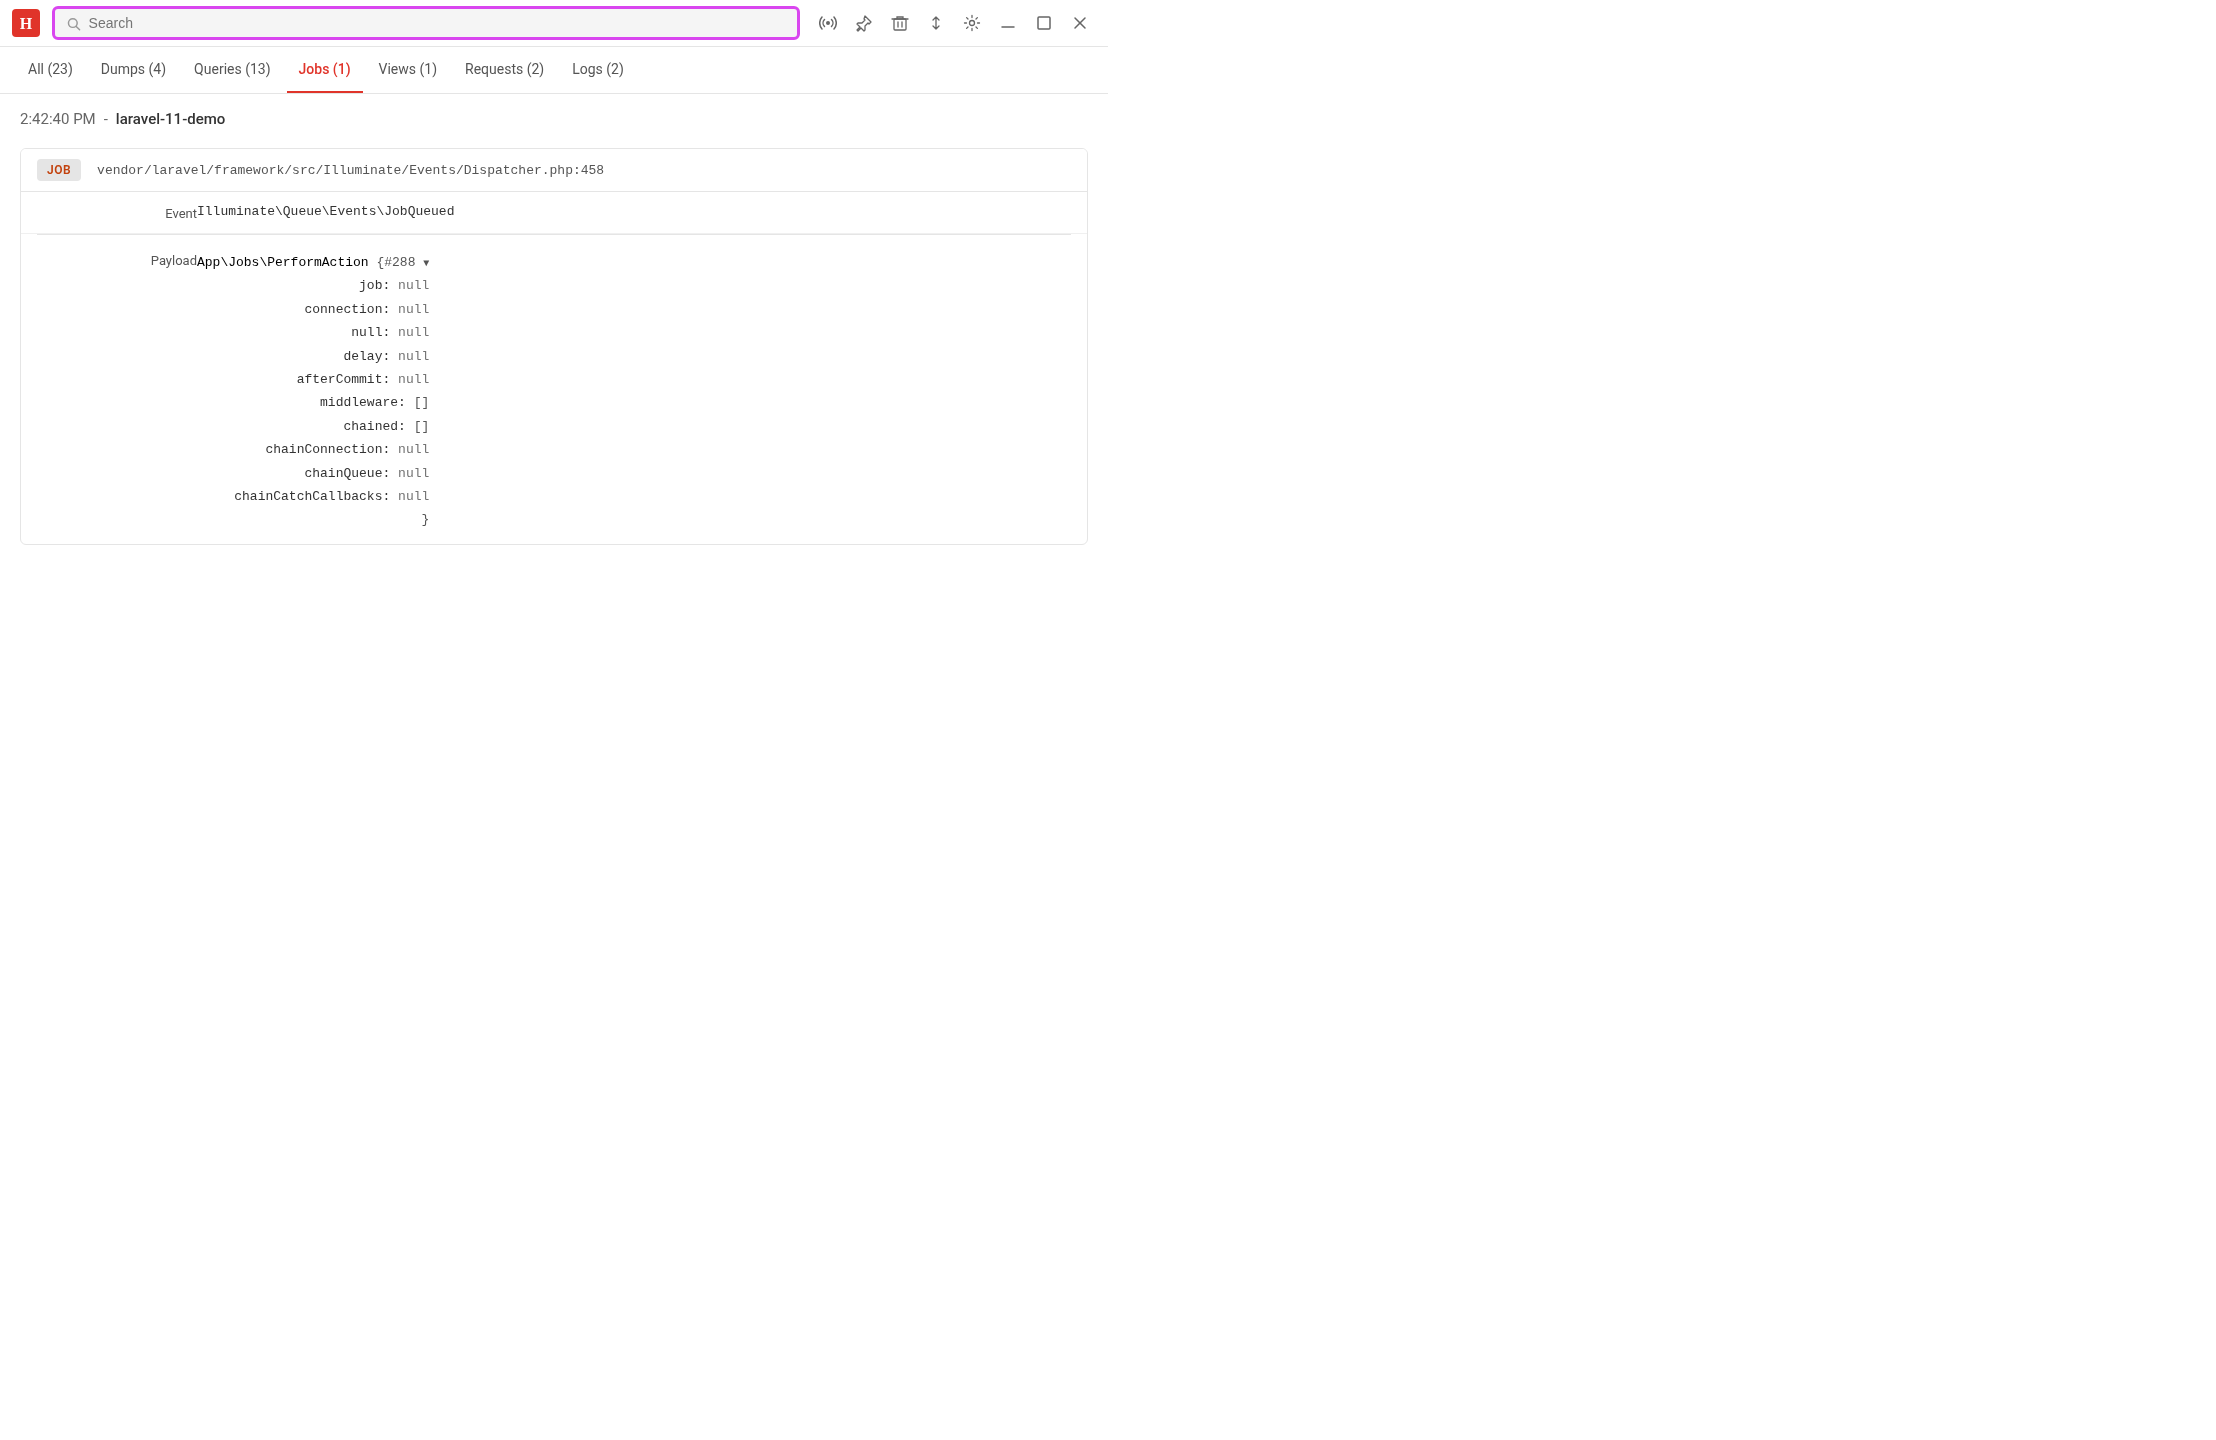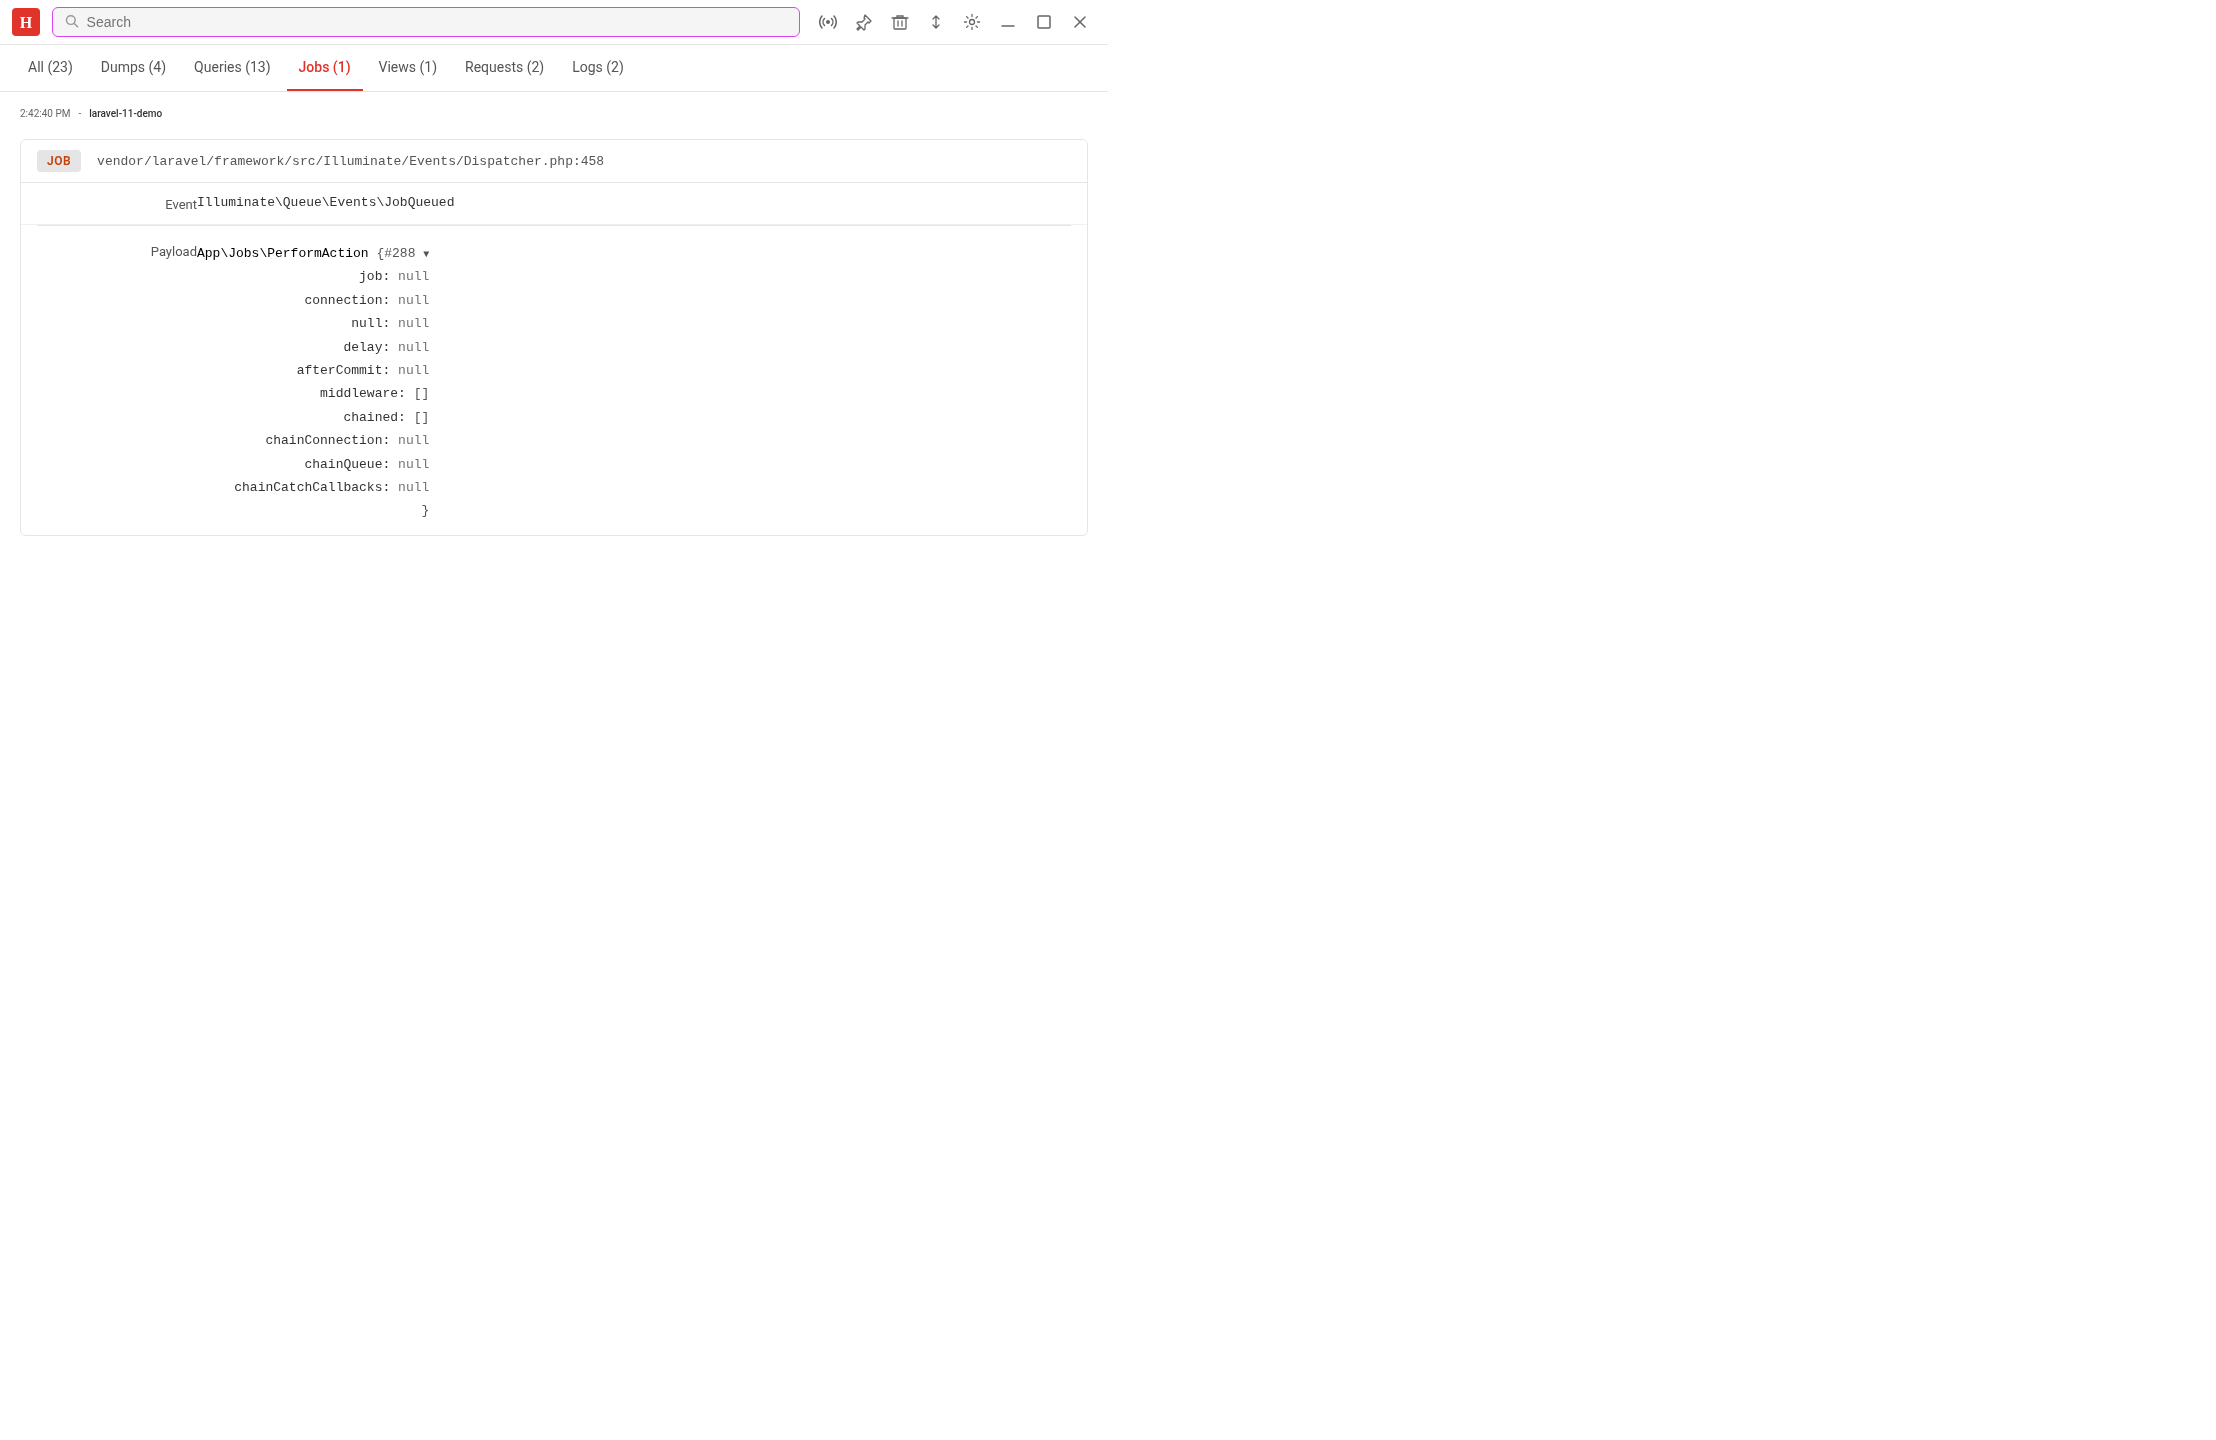--- a/index.html
+++ b/index.html
@@ -29,24 +29,24 @@
     }
 
     .logo {
       width: 28px;
       height: 28px;
       flex-shrink: 0;
     }
 
     .search-bar {
       display: flex;
-      align-items: flex-start;
+      align-items: flex-end;
       flex: 1;
       background: #f5f5f5;
-      border: 1px solid #d946ef;
+      border: 3px solid #d946ef;
       border-radius: 6px;
       padding: 6px 12px;
       gap: 8px;
     }
 
     .search-bar input {
       border: none;
       background: transparent;
       outline: none;
       font-size: 14px;
@@ -102,21 +102,21 @@
 
     
     .content {
       padding: 16px 20px;
     }
 
     .timestamp-bar {
       display: flex;
       align-items: center;
       gap: 8px;
-      font-size: 10px;
+      font-size: 15px;
       color: #666;
       margin-bottom: 20px;
     }
 
     .timestamp-bar .app-name {
       color: #333;
       font-weight: 500;
     }
 
     

